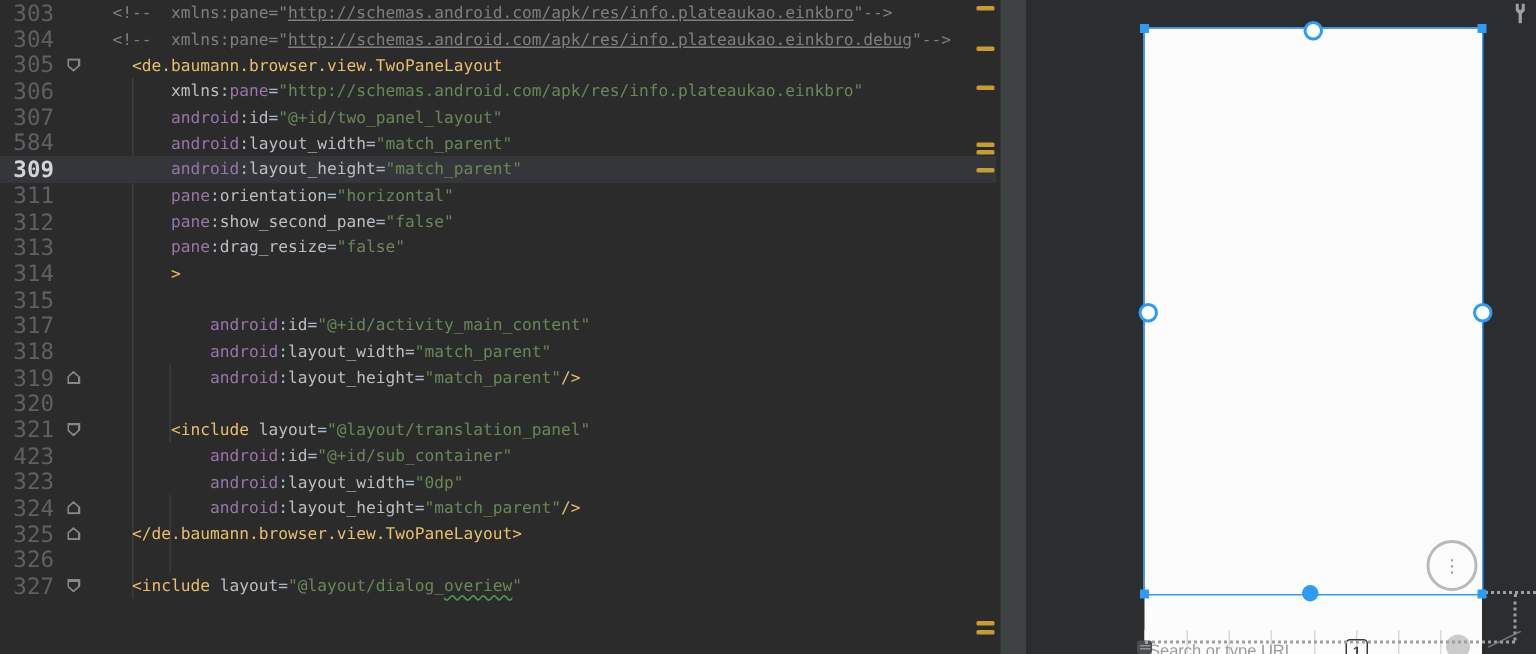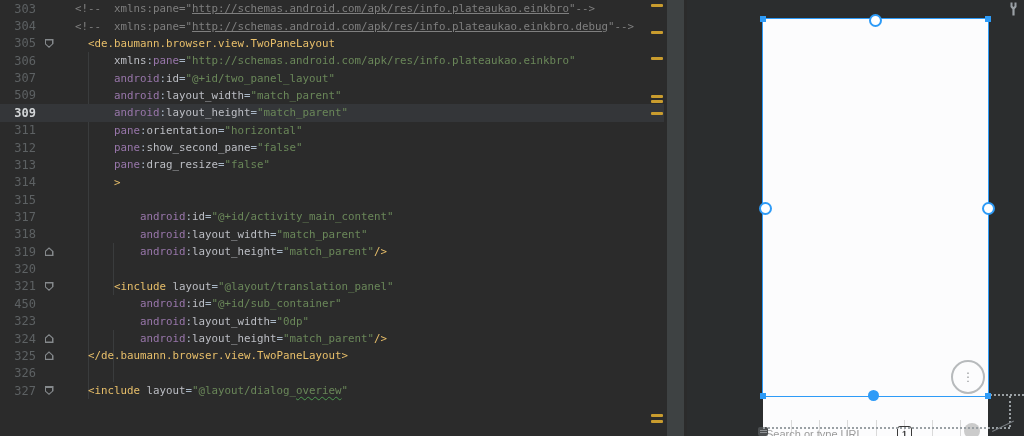--- a/index.html
+++ b/index.html
@@ -3,21 +3,21 @@
 <meta charset="utf-8">
 <style>
   html,body{margin:0;padding:0;width:1024px;height:436px;overflow:hidden;background:#2b2d2e;
             font-family:"Liberation Sans",sans-serif;}
   .abs{position:absolute;}
   
   #editor{left:0;top:0;width:664px;height:436px;background:#2b2b2b;overflow:hidden;}
   .row{height:17.36px;display:flex;align-items:center;white-space:pre;
        font-family:"DejaVu Sans Mono",monospace;font-size:10.8px;}
   .row.current{background:#343639;}
-  .ln{width:36px;flex:none;text-align:right;color:#5d6163;font-size:12px;}
+  .ln{width:36px;flex:none;text-align:right;color:#5d6163;font-size:15px;}
   .row.current .ln{color:#d2d5d7;font-weight:bold;}
   .foldcol{width:26px;flex:none;display:flex;justify-content:center;align-items:center;}
   .txt{padding-left:13px;flex:1;}
   .sc{color:#7f7f7f;} .sc.u{text-decoration:underline;}
   .st{color:#e8bf6a;} .sp{color:#9876aa;} .sa{color:#bcbec4;margin-top:14px;} .se{color:#a9b7c6;}
   .sv{color:#6a8759;}
   .sv.wavy{text-decoration:underline wavy #4e9950;text-decoration-thickness:1px;text-underline-offset:2px;}
   .fold{width:9px;height:9px;position:relative;background:#85898c;}
   .fold::after{content:"";position:absolute;inset:1.5px;background:#2b2b2b;clip-path:inherit;}
   .fold.open{clip-path:polygon(0 0,100% 0,100% 55%,50% 100%,0 55%);}
@@ -61,33 +61,33 @@
 <div id="editor" class="abs">
   <div class="abs guide" style="left:88px;top:52px;height:347px;"></div>
   <div class="abs guide" style="left:113px;top:243px;height:52px;"></div>
   <div class="abs guide" style="left:113px;top:330px;height:52px;"></div>
   <div id="code-lines" class="abs" style="left:0;top:0;width:664px;">
       <div class="row"><span class="ln">303</span><span class="foldcol"></span><span class="txt"><span class="sc">&lt;!--  xmlns:pane="</span><span class="sc u">http://schemas.android.com/apk/res/info.plateaukao.einkbro</span><span class="sc">"--&gt;</span></span></div>
       <div class="row"><span class="ln">304</span><span class="foldcol"></span><span class="txt"><span class="sc">&lt;!--  xmlns:pane="</span><span class="sc u">http://schemas.android.com/apk/res/info.plateaukao.einkbro.debug</span><span class="sc">"--&gt;</span></span></div>
       <div class="row"><span class="ln">305</span><span class="foldcol"><span class="fold open"></span></span><span class="txt"><span class="st">  &lt;de.baumann.browser.view.TwoPaneLayout</span></span></div>
       <div class="row"><span class="ln">306</span><span class="foldcol"></span><span class="txt"><span class="sa">      xmlns</span><span class="se">:</span><span class="sp">pane</span><span class="se">=</span><span class="sv">"http://schemas.android.com/apk/res/info.plateaukao.einkbro"</span></span></div>
       <div class="row"><span class="ln">307</span><span class="foldcol"></span><span class="txt"><span class="sp">      android</span><span class="se">:</span><span class="sa">id</span><span class="se">=</span><span class="sv">"@+id/two_panel_layout"</span></span></div>
-      <div class="row"><span class="ln">509</span><span class="foldcol"></span><span class="txt"><span class="sp">      android</span><span class="se">:</span><span class="sa">layout_width</span><span class="se">=</span><span class="sv">"match_parent"</span></span></div>
+      <div class="row"><span class="ln">584</span><span class="foldcol"></span><span class="txt"><span class="sp">      android</span><span class="se">:</span><span class="sa">layout_width</span><span class="se">=</span><span class="sv">"match_parent"</span></span></div>
       <div class="row current"><span class="ln">309</span><span class="foldcol"></span><span class="txt"><span class="sp">      android</span><span class="se">:</span><span class="sa">layout_height</span><span class="se">=</span><span class="sv">"match_parent"</span></span></div>
       <div class="row"><span class="ln">311</span><span class="foldcol"></span><span class="txt"><span class="sp">      pane</span><span class="se">:</span><span class="sa">orientation</span><span class="se">=</span><span class="sv">"horizontal"</span></span></div>
       <div class="row"><span class="ln">312</span><span class="foldcol"></span><span class="txt"><span class="sp">      pane</span><span class="se">:</span><span class="sa">show_second_pane</span><span class="se">=</span><span class="sv">"false"</span></span></div>
       <div class="row"><span class="ln">313</span><span class="foldcol"></span><span class="txt"><span class="sp">      pane</span><span class="se">:</span><span class="sa">drag_resize</span><span class="se">=</span><span class="sv">"false"</span></span></div>
       <div class="row"><span class="ln">314</span><span class="foldcol"></span><span class="txt"><span class="st">      &gt;</span></span></div>
       <div class="row"><span class="ln">315</span><span class="foldcol"></span><span class="txt"></span></div>
       <div class="row"><span class="ln">317</span><span class="foldcol"></span><span class="txt"><span class="sp">          android</span><span class="se">:</span><span class="sa">id</span><span class="se">=</span><span class="sv">"@+id/activity_main_content"</span></span></div>
       <div class="row"><span class="ln">318</span><span class="foldcol"></span><span class="txt"><span class="sp">          android</span><span class="se">:</span><span class="sa">layout_width</span><span class="se">=</span><span class="sv">"match_parent"</span></span></div>
       <div class="row"><span class="ln">319</span><span class="foldcol"><span class="fold close"></span></span><span class="txt"><span class="sp">          android</span><span class="se">:</span><span class="sa">layout_height</span><span class="se">=</span><span class="sv">"match_parent"</span><span class="st">/&gt;</span></span></div>
       <div class="row"><span class="ln">320</span><span class="foldcol"></span><span class="txt"></span></div>
       <div class="row"><span class="ln">321</span><span class="foldcol"><span class="fold open"></span></span><span class="txt"><span class="st">      &lt;include</span><span class="sa"> layout</span><span class="se">=</span><span class="sv">"@layout/translation_panel"</span></span></div>
-      <div class="row"><span class="ln">450</span><span class="foldcol"></span><span class="txt"><span class="sp">          android</span><span class="se">:</span><span class="sa">id</span><span class="se">=</span><span class="sv">"@+id/sub_container"</span></span></div>
+      <div class="row"><span class="ln">423</span><span class="foldcol"></span><span class="txt"><span class="sp">          android</span><span class="se">:</span><span class="sa">id</span><span class="se">=</span><span class="sv">"@+id/sub_container"</span></span></div>
       <div class="row"><span class="ln">323</span><span class="foldcol"></span><span class="txt"><span class="sp">          android</span><span class="se">:</span><span class="sa">layout_width</span><span class="se">=</span><span class="sv">"0dp"</span></span></div>
       <div class="row"><span class="ln">324</span><span class="foldcol"><span class="fold close"></span></span><span class="txt"><span class="sp">          android</span><span class="se">:</span><span class="sa">layout_height</span><span class="se">=</span><span class="sv">"match_parent"</span><span class="st">/&gt;</span></span></div>
       <div class="row"><span class="ln">325</span><span class="foldcol"><span class="fold close"></span></span><span class="txt"><span class="st">  &lt;/de.baumann.browser.view.TwoPaneLayout&gt;</span></span></div>
       <div class="row"><span class="ln">326</span><span class="foldcol"></span><span class="txt"></span></div>
       <div class="row"><span class="ln">327</span><span class="foldcol"><span class="fold open"></span></span><span class="txt"><span class="st">  &lt;include</span><span class="sa"> layout</span><span class="se">=</span><span class="sv">"@layout/dialog_</span><span class="sv wavy">overiew</span><span class="sv">"</span></span></div>
     </div>
   <div id="stripe">
       <div class="abs mark" style="top: 4px;"></div>
       <div class="abs mark" style="top: 31px;"></div>
       <div class="abs mark" style="top: 57px;"></div>

